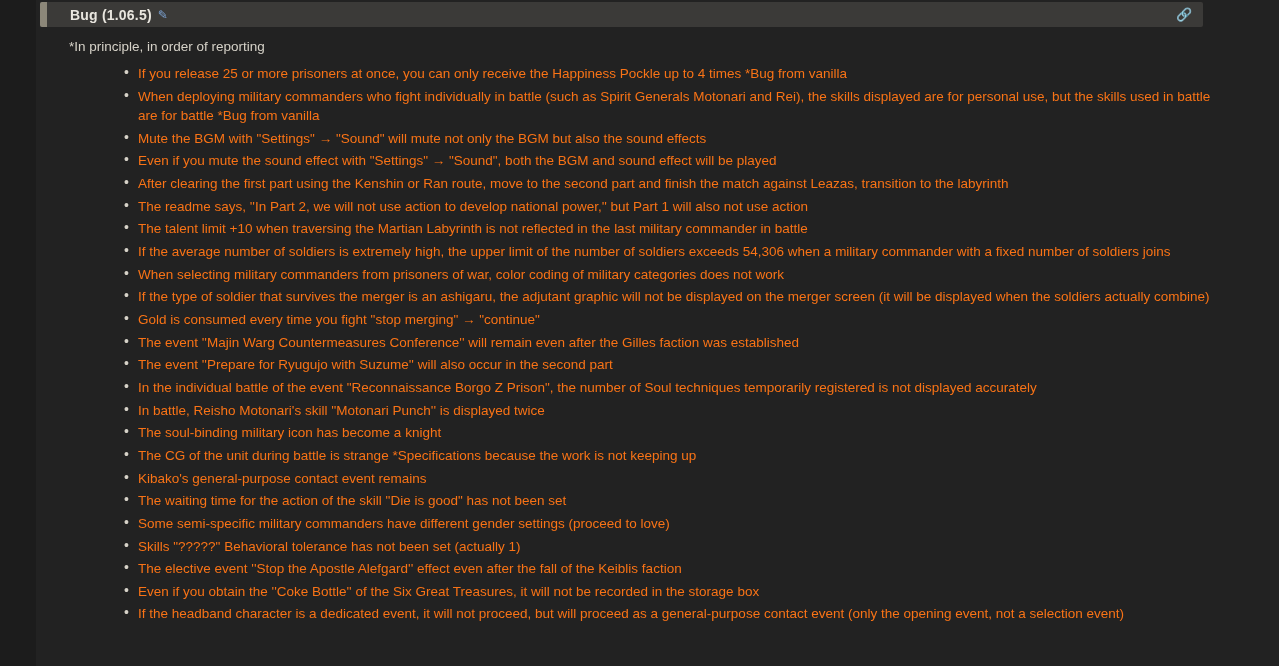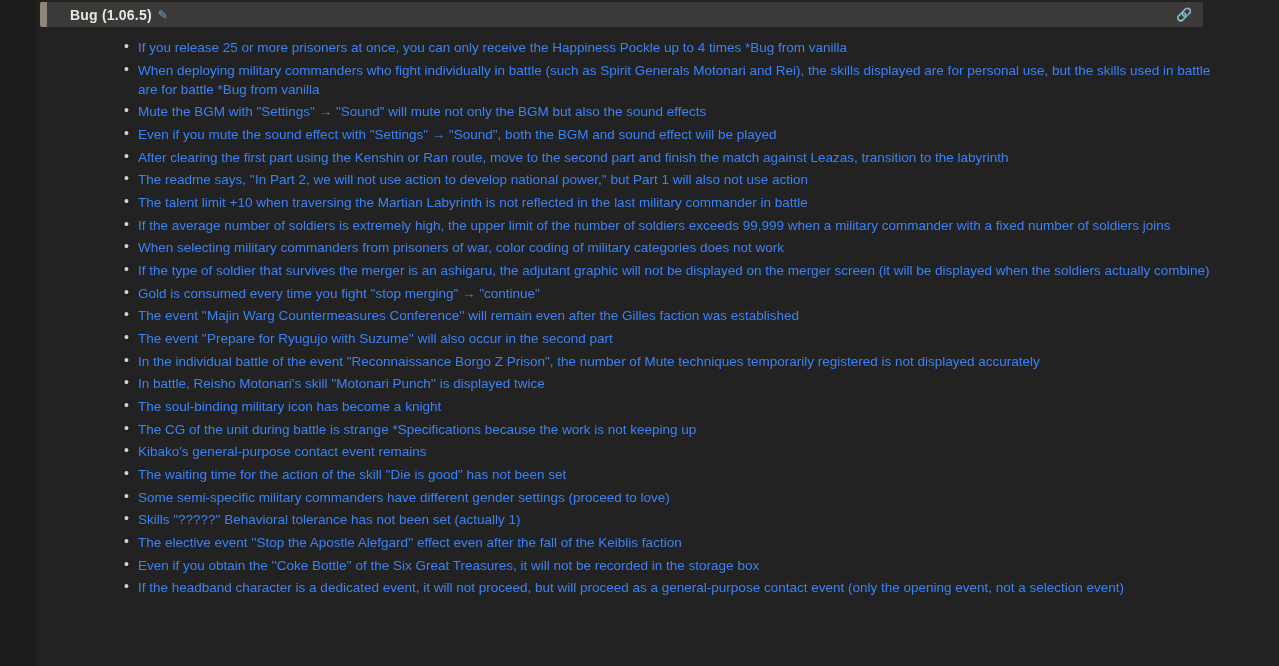--- a/index.html
+++ b/index.html
@@ -82,21 +82,21 @@
   ul.buglist {
     margin: 8px 0 0 0;
     padding-left: 84px;
     list-style: none;
   }
   ul.buglist li {
     position: relative;
     margin: 0 0 3.5px 0;
     line-height: 1.42;
     font-size: 13.5px;
-    color: #3b82f6;
+    color: #f97316;
     padding-left: 14px;
     max-width: 1098px;
   }
   ul.buglist li::before {
     content: "\2022";
     position: absolute;
     left: 0;
     top: -1px;
     color: #d6d2c8;
     font-size: 14px;
@@ -110,36 +110,37 @@
   <div class="left-gutter"></div>
 
   <div class="header-bar">
     <div class="header-accent"></div>
     <span class="header-title">Bug (1.06.5)</span>
     <span class="header-pencil">✎</span>
     <span class="header-link">🔗</span>
   </div>
 
   <div class="content">
+    <div class="intro">*In principle, in order of reporting</div>
 
     <ul class="buglist">
       <li>If you release 25 or more prisoners at once, you can only receive the Happiness Pockle up to 4 times *Bug from vanilla</li>
       <li>When deploying military commanders who fight individually in battle (such as Spirit Generals Motonari and Rei), the skills displayed are for personal use, but the skills used in battle are for battle *Bug from vanilla</li>
       <li>Mute the BGM with "Settings" → "Sound" will mute not only the BGM but also the sound effects</li>
       <li>Even if you mute the sound effect with "Settings" → "Sound", both the BGM and sound effect will be played</li>
       <li>After clearing the first part using the Kenshin or Ran route, move to the second part and finish the match against Leazas, transition to the labyrinth</li>
       <li>The readme says, ''In Part 2, we will not use action to develop national power,'' but Part 1 will also not use action</li>
       <li>The talent limit +10 when traversing the Martian Labyrinth is not reflected in the last military commander in battle</li>
-      <li>If the average number of soldiers is extremely high, the upper limit of the number of soldiers exceeds 99,999 when a military commander with a fixed number of soldiers joins</li>
+      <li>If the average number of soldiers is extremely high, the upper limit of the number of soldiers exceeds 54,306 when a military commander with a fixed number of soldiers joins</li>
       <li>When selecting military commanders from prisoners of war, color coding of military categories does not work</li>
       <li>If the type of soldier that survives the merger is an ashigaru, the adjutant graphic will not be displayed on the merger screen (it will be displayed when the soldiers actually combine)</li>
       <li>Gold is consumed every time you fight "stop merging" → "continue"</li>
       <li>The event ''Majin Warg Countermeasures Conference'' will remain even after the Gilles faction was established</li>
       <li>The event ''Prepare for Ryugujo with Suzume'' will also occur in the second part</li>
-      <li>In the individual battle of the event "Reconnaissance Borgo Z Prison", the number of Mute techniques temporarily registered is not displayed accurately</li>
+      <li>In the individual battle of the event "Reconnaissance Borgo Z Prison", the number of Soul techniques temporarily registered is not displayed accurately</li>
       <li>In battle, Reisho Motonari's skill ''Motonari Punch'' is displayed twice</li>
       <li>The soul-binding military icon has become a knight</li>
       <li>The CG of the unit during battle is strange *Specifications because the work is not keeping up</li>
       <li>Kibako's general-purpose contact event remains</li>
       <li>The waiting time for the action of the skill "Die is good" has not been set</li>
       <li>Some semi-specific military commanders have different gender settings (proceed to love)</li>
       <li>Skills "?????" Behavioral tolerance has not been set (actually 1)</li>
       <li>The elective event ''Stop the Apostle Alefgard'' effect even after the fall of the Keiblis faction</li>
       <li>Even if you obtain the ''Coke Bottle'' of the Six Great Treasures, it will not be recorded in the storage box</li>
       <li>If the headband character is a dedicated event, it will not proceed, but will proceed as a general-purpose contact event (only the opening event, not a selection event)</li>

